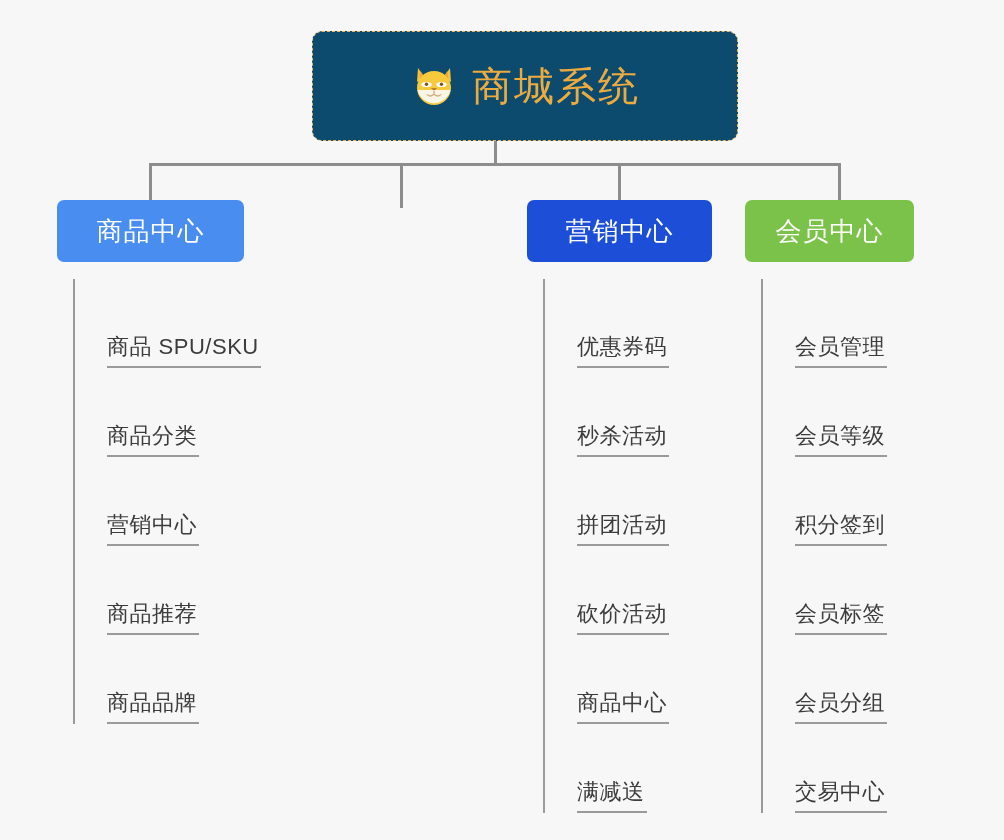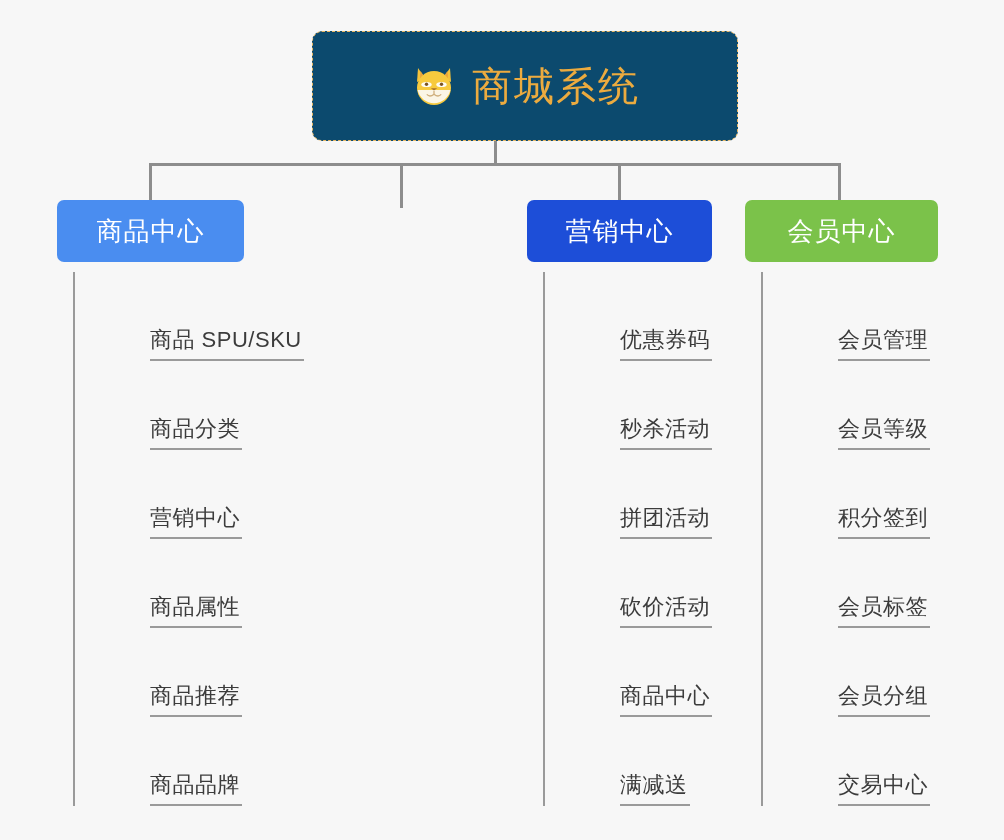--- a/index.html
+++ b/index.html
@@ -89,23 +89,22 @@
     justify-content: center;
     color: #ffffff;
     font-size: 26px;
     letter-spacing: 1px;
     white-space: nowrap;
   }
 
   
   .sub-list {
     position: relative;
-    margin-top: 4px;
+    margin-top: 11px;
     padding-top: 6px;
-    padding-left: 43px;
   }
   .spine {
     position: absolute;
     left: 0px;
     top: 6px;
     bottom: 0px;
     width: 2px;
     background: #9a9a9a;
   }
   .sub-item {
@@ -166,23 +165,20 @@
         <div class="sub-item">
           <span class="sub-item-inner">商品 SPU/SKU</span>
         </div>
         <div class="sub-item">
           <span class="sub-item-inner">商品分类</span>
         </div>
         <div class="sub-item">
           <span class="sub-item-inner">营销中心</span>
         </div>
         <div class="sub-item">
-          <span class="sub-item-inner">商品属性</span>
-        </div>
-        <div class="sub-item">
           <span class="sub-item-inner">商品推荐</span>
         </div>
         <div class="sub-item">
           <span class="sub-item-inner">商品品牌</span>
         </div>
       </div>
     </div>
     <div class="conn conn-v-branch" style="left: 400px; background: rgb(141, 141, 141);"></div>
     <div class="conn conn-v-branch" style="left: 618px; background: rgb(141, 141, 141);"></div>
     <div class="branch" style="left: 527px; width: 185px;">
@@ -204,21 +200,21 @@
         <div class="sub-item">
           <span class="sub-item-inner">商品中心</span>
         </div>
         <div class="sub-item">
           <span class="sub-item-inner">满减送</span>
         </div>
       </div>
     </div>
     <div class="conn conn-v-branch" style="left: 838px; background: rgb(141, 141, 141);"></div>
     <div class="branch" style="left: 745px; width: 187px;">
-      <div class="branch-header" style="background: rgb(123, 194, 74); width: 193px;">会员中心</div>
+      <div class="branch-header" style="background: rgb(123, 194, 74); width: 169px;">会员中心</div>
       <div class="sub-list" style="margin-left: 16px;">
         <div class="spine" style="background: rgb(154, 154, 154);"></div>
         <div class="sub-item">
           <span class="sub-item-inner">会员管理</span>
         </div>
         <div class="sub-item">
           <span class="sub-item-inner">会员等级</span>
         </div>
         <div class="sub-item">
           <span class="sub-item-inner">积分签到</span>

